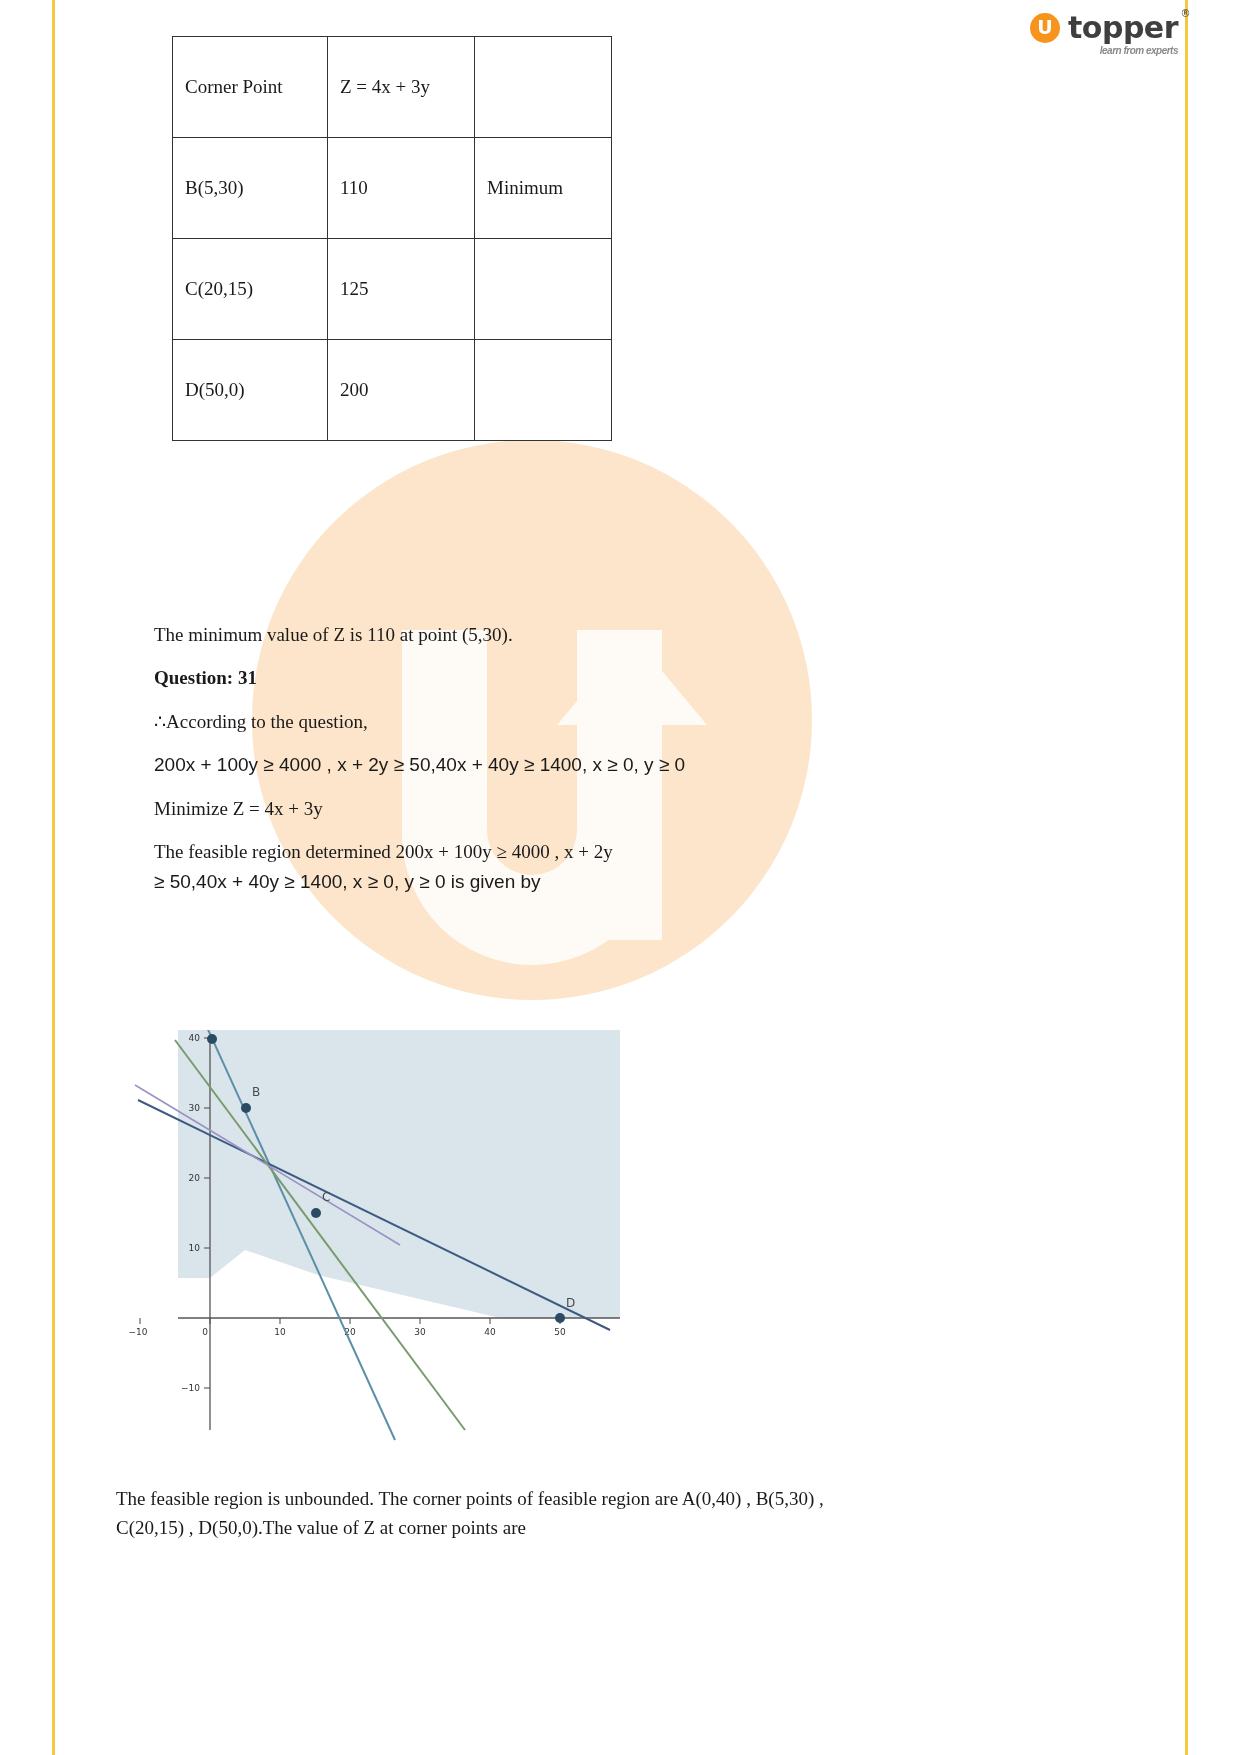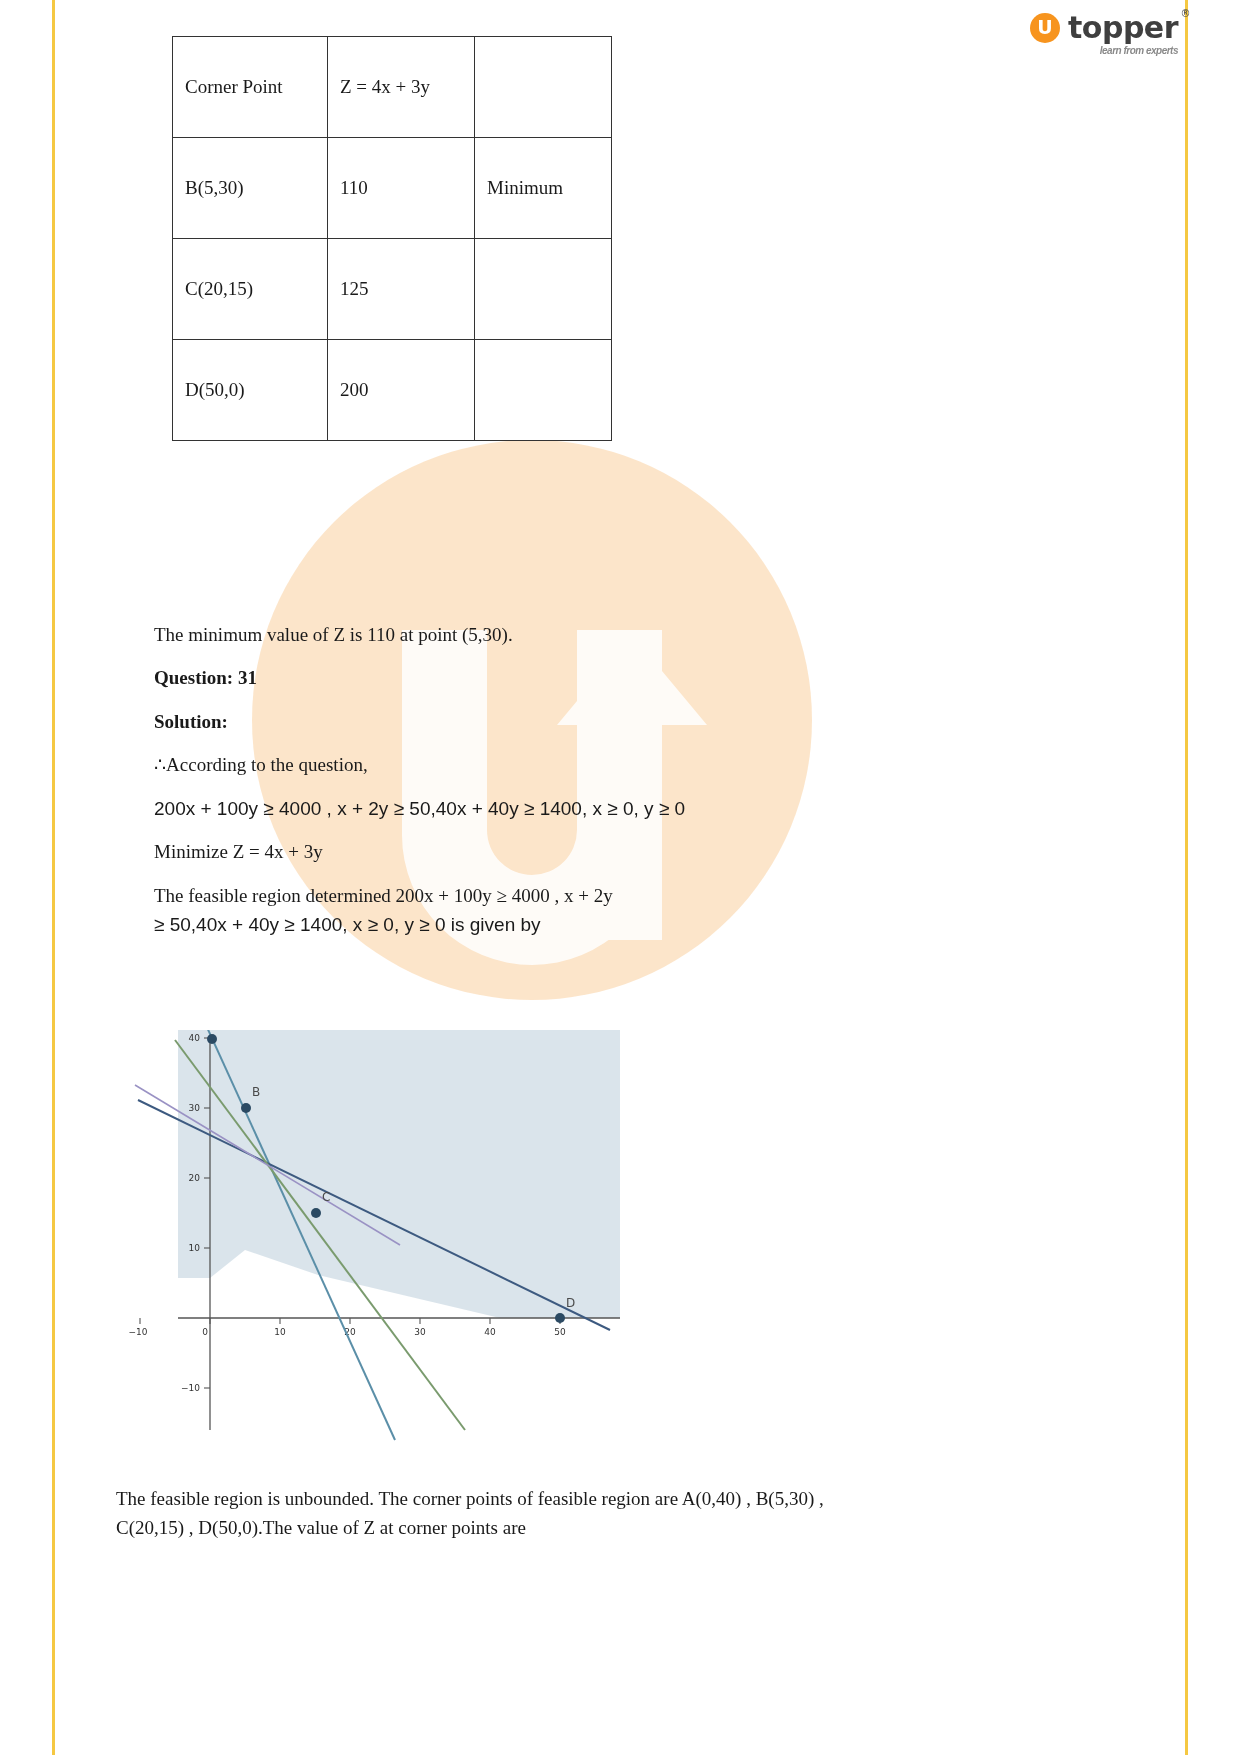--- a/index.html
+++ b/index.html
@@ -199,21 +199,20 @@
         <td class="col-a">D(50,0)</td>
         <td class="col-b">200</td>
         <td class="col-c"></td>
       </tr>
     </tbody>
       </table>
 
     <div class="body-text" style="top:620px;margin-left:38px;">
       <p>The minimum value of Z is 110 at point (5,30).</p>
       <p class="bold">Question: 31</p>
-      <p class="bold">Solution:</p>
       <p>∴According to the question,</p>
       <p class="math">200x + 100y ≥ 4000 , x + 2y ≥ 50,40x + 40y ≥ 1400, x ≥ 0, y ≥ 0</p>
       <p>Minimize Z = 4x + 3y</p>
       <p style="margin-bottom:0;">The feasible region determined 200x + 100y ≥ 4000 , x + 2y</p>
       <p class="math">≥ 50,40x + 40y ≥ 1400, x ≥ 0, y ≥ 0 is given by</p>
     </div>
 
     <div class="graph-wrap">
       <svg width="520" height="420" viewBox="0 0 520 420">
         <defs>

